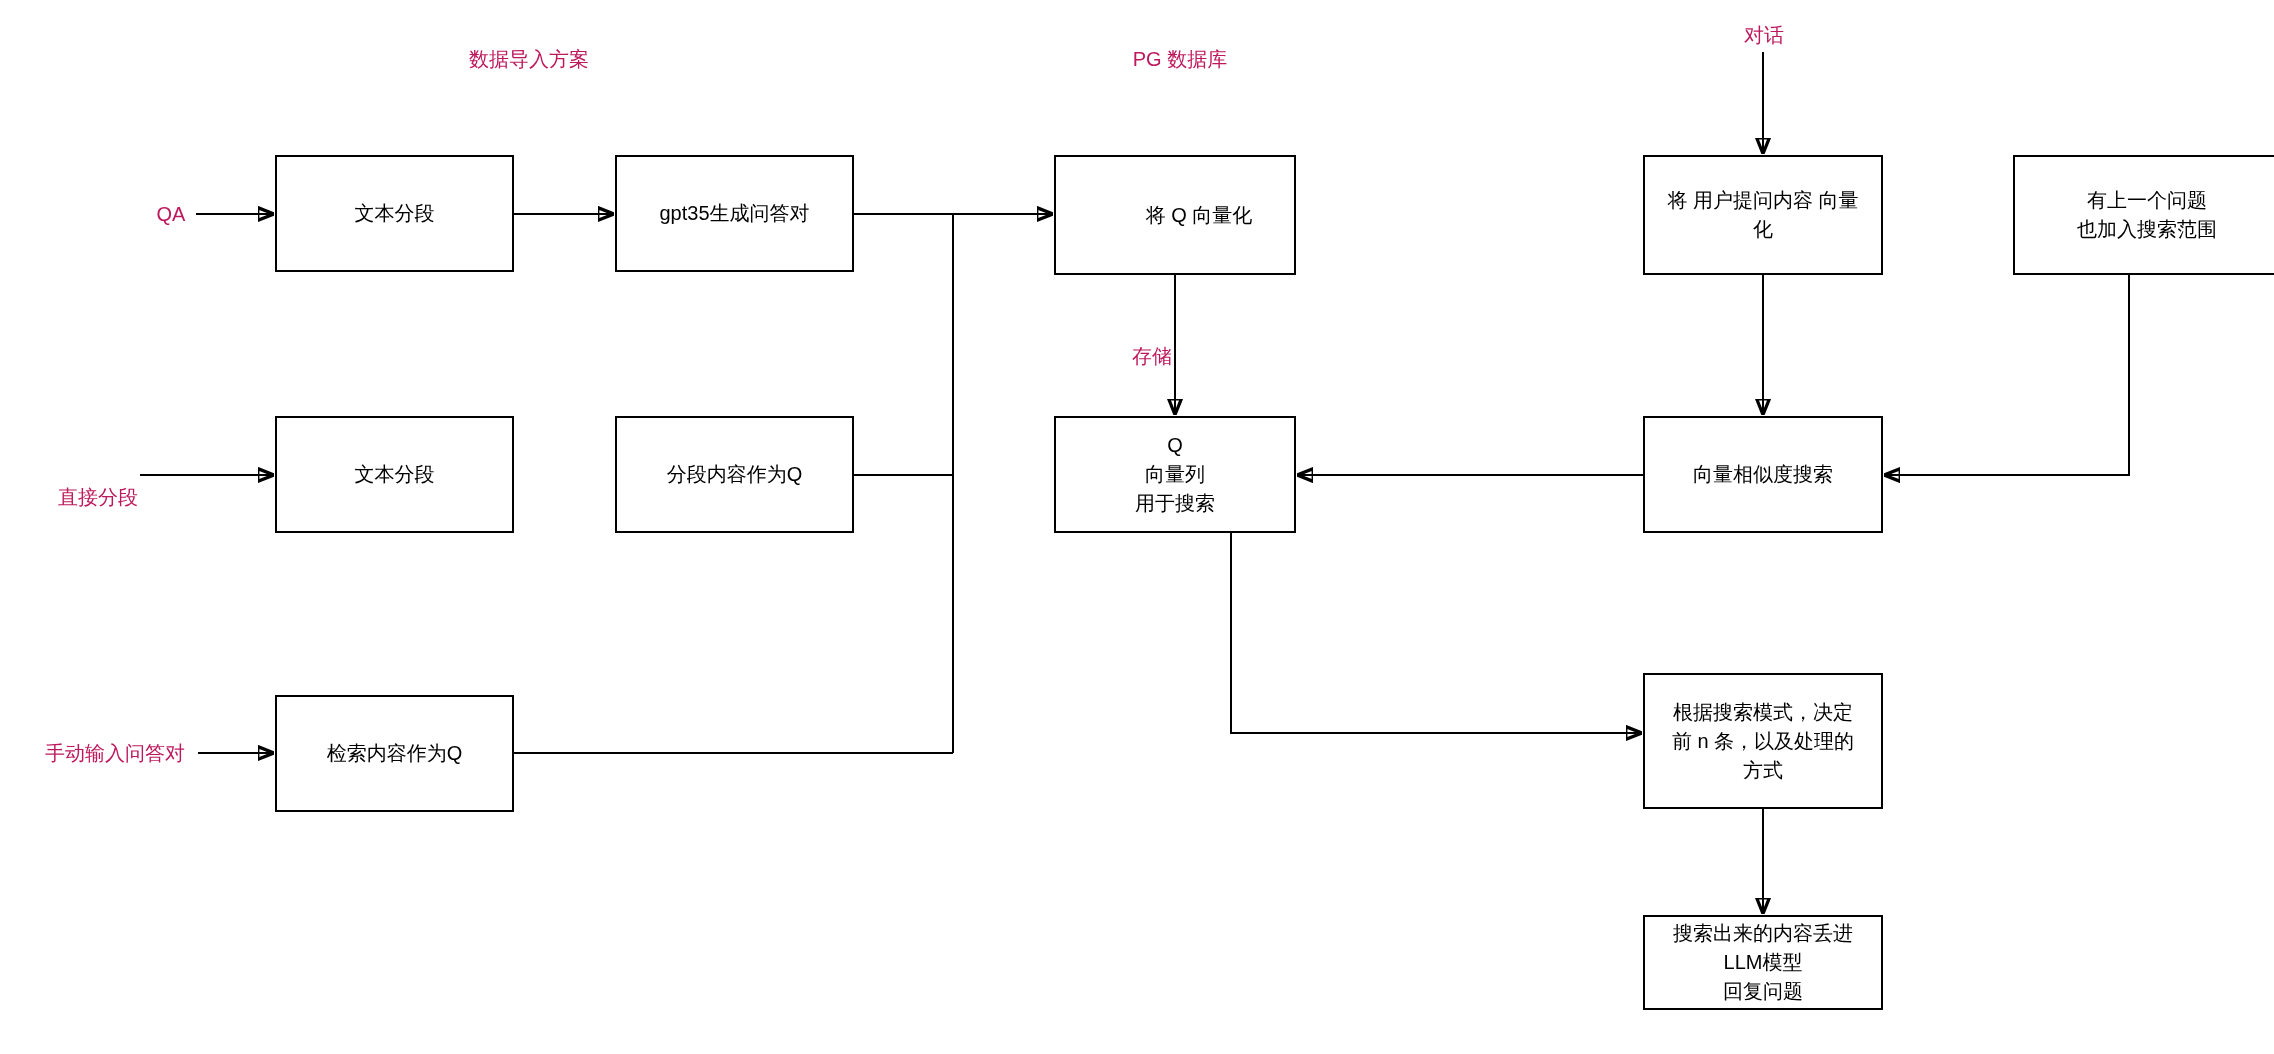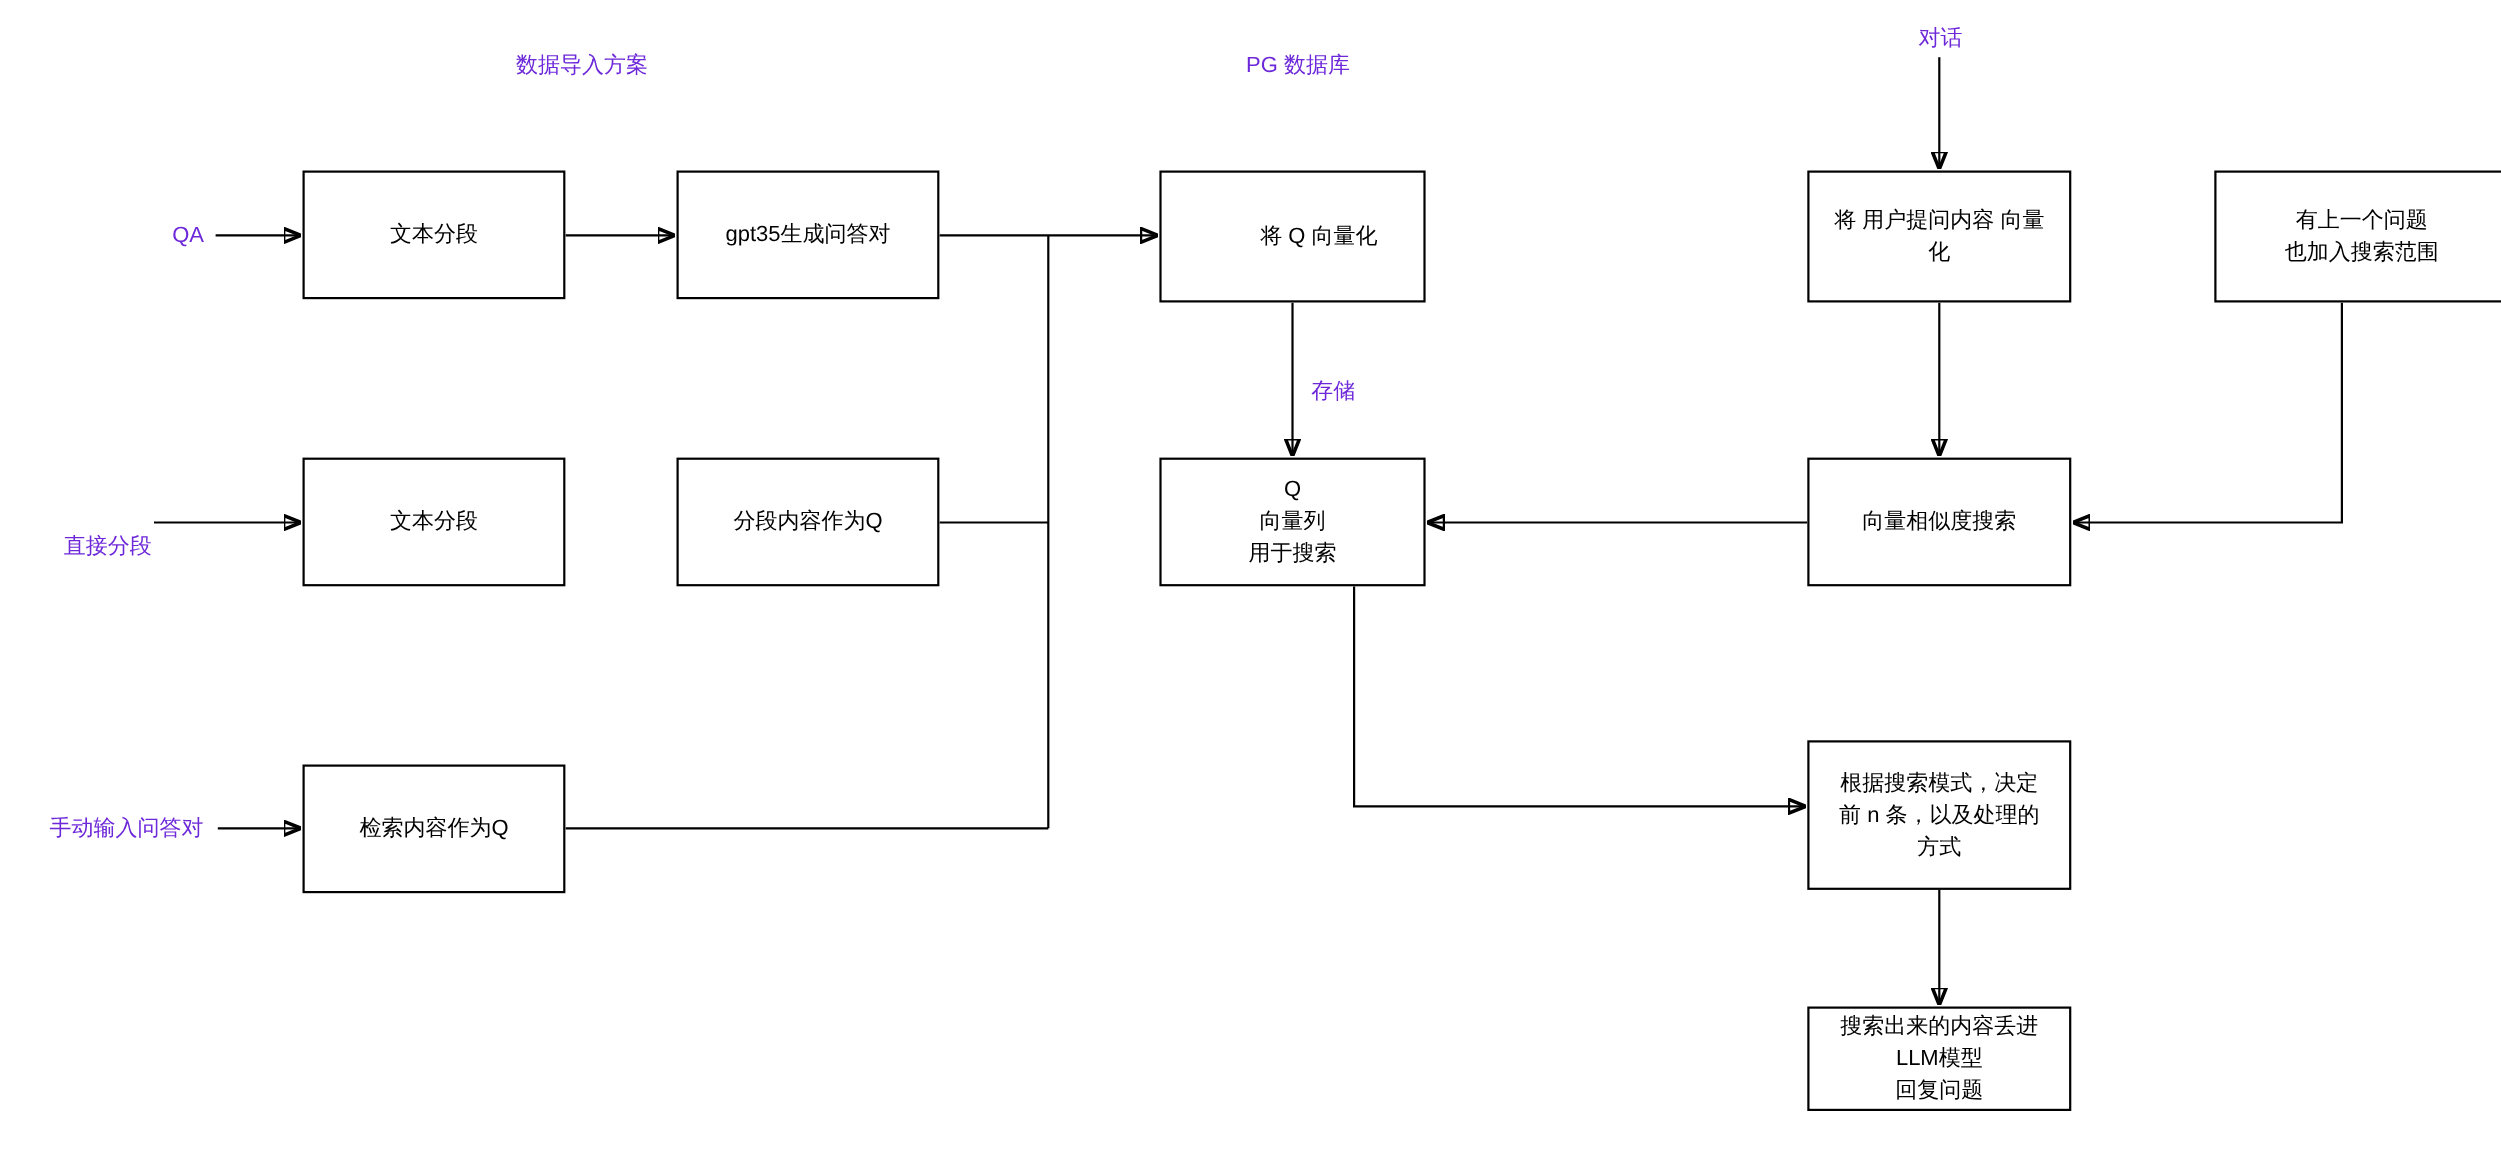--- a/index.html
+++ b/index.html
@@ -41,21 +41,21 @@
   }
   .node span {
     white-space: pre-line;
     padding: 0 6px;
   }
   .floating-label {
     position: absolute;
     font-size: 20px;
     line-height: 1.2;
     white-space: nowrap;
-    color: #6d28d9;
+    color: #be185d;
   }
   .floating-label.centered {
     transform: translate(-50%, -50%);
   }
 </style>
 </head>
 <body>
 
 <div class="canvas">
 
@@ -83,21 +83,21 @@
   </svg>
 
   <div class="floating-label centered" style="left:529px; top:59px;">数据导入方案</div>
   <div class="floating-label centered" style="left:1180px; top:59px;">PG 数据库</div>
   <div class="floating-label centered" style="left:1764px; top:35px;">对话</div>
 
   <div class="floating-label centered" style="left:171px; top:214px;text-align:center;">QA</div>
   <div class="floating-label centered" style="left:98px; top:449px;margin-top:48px;">直接分段</div>
   <div class="floating-label centered" style="left:115px; top:753px;">手动输入问答对</div>
 
-  <div class="floating-label" style="left:1192px; top:344px;text-align:right;">存储</div>
+  <div class="floating-label" style="left:1132px; top:344px;text-align:right;">存储</div>
 
   <div class="node" style="left:275px; top:155px; width:239px; height:117px;">
     <span>文本分段</span>
   </div>
   <div class="node" style="left:615px; top:155px; width:239px; height:117px;">
     <span>gpt35生成问答对</span>
   </div>
   <div class="node" style="left:1054px; top:155px; width:242px; height:120px;padding-left:48px;">
     <span>将 Q 向量化</span>
   </div>

